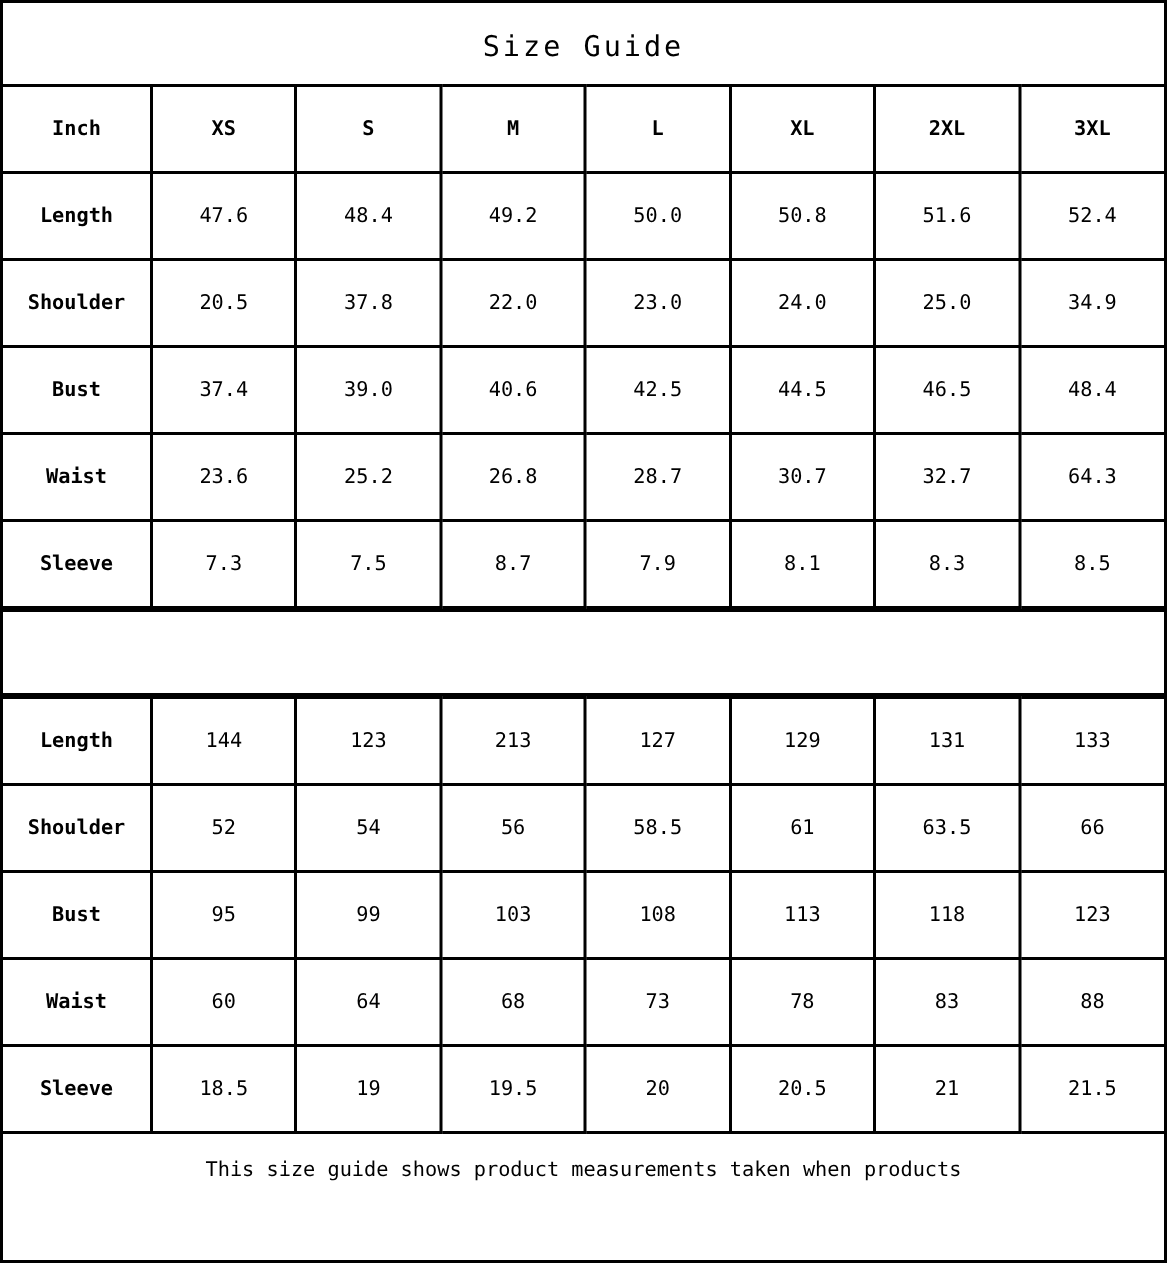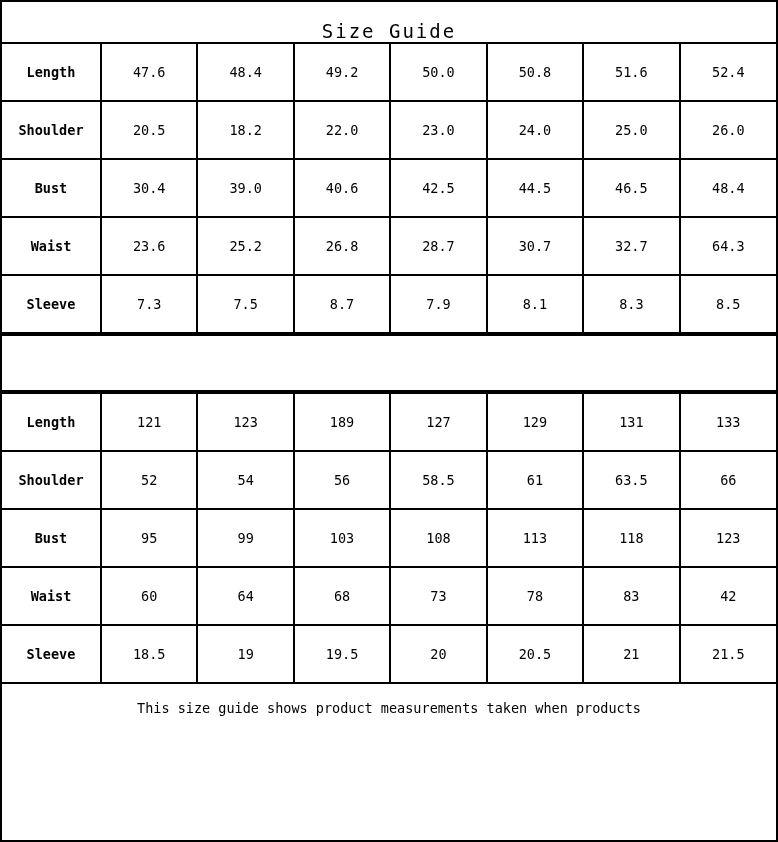--- a/index.html
+++ b/index.html
@@ -21,20 +21,21 @@
     box-sizing: border-box;
     border: 2px solid #000000;
     background: #ffffff;
   }
   .title {
     text-align: center;
     font-size: 19px;
     letter-spacing: 2px;
     font-weight: 400;
     padding-top: 18px;
+    padding-bottom: 14px;
     font-family: "DejaVu Sans Mono", monospace;
   }
   table.size-table {
     width: 100%;
     border-collapse: collapse;
     table-layout: fixed;
   }
   table.size-table td, table.size-table th {
     border-top: 2px solid #000000;
     border-bottom: 2px solid #000000;
@@ -79,43 +80,53 @@
 </style>
 </head>
 <body>
 
 <div class="page">
 
   <div class="title">Size Guide</div>
 
   <table class="size-table">
     <tbody>
+        <tr>
+      <th class="col-label">Inch</th>
+      <th>XS</th>
+      <th>S</th>
+      <th>M</th>
+      <th>L</th>
+      <th>XL</th>
+      <th>2XL</th>
+      <th>3XL</th>
+    </tr>
     <tr>
       <td class="rowhead col-label">Length</td>
       <td>47.6</td>
       <td>48.4</td>
       <td>49.2</td>
       <td>50.0</td>
       <td>50.8</td>
       <td>51.6</td>
       <td>52.4</td>
     </tr>
     <tr>
       <td class="rowhead col-label">Shoulder</td>
       <td>20.5</td>
-      <td>18.2</td>
+      <td>37.8</td>
       <td>22.0</td>
       <td>23.0</td>
       <td>24.0</td>
       <td>25.0</td>
-      <td>26.0</td>
+      <td>34.9</td>
     </tr>
     <tr>
       <td class="rowhead col-label">Bust</td>
-      <td>30.4</td>
+      <td>37.4</td>
       <td>39.0</td>
       <td>40.6</td>
       <td>42.5</td>
       <td>44.5</td>
       <td>46.5</td>
       <td>48.4</td>
     </tr>
     <tr>
       <td class="rowhead col-label">Waist</td>
       <td>23.6</td>
@@ -138,23 +149,23 @@
     </tr>
   </tbody>
     </table>
 
   <div class="spacer-block"></div>
 
   <table class="size-table">
     <tbody>
     <tr>
       <td class="rowhead col-label">Length</td>
-      <td>121</td>
+      <td>144</td>
       <td>123</td>
-      <td>189</td>
+      <td>213</td>
       <td>127</td>
       <td>129</td>
       <td>131</td>
       <td>133</td>
     </tr>
     <tr>
       <td class="rowhead col-label">Shoulder</td>
       <td>52</td>
       <td>54</td>
       <td>56</td>
@@ -174,21 +185,21 @@
       <td>123</td>
     </tr>
     <tr>
       <td class="rowhead col-label">Waist</td>
       <td>60</td>
       <td>64</td>
       <td>68</td>
       <td>73</td>
       <td>78</td>
       <td>83</td>
-      <td>42</td>
+      <td>88</td>
     </tr>
     <tr>
       <td class="rowhead col-label">Sleeve</td>
       <td>18.5</td>
       <td>19</td>
       <td>19.5</td>
       <td>20</td>
       <td>20.5</td>
       <td>21</td>
       <td>21.5</td>

